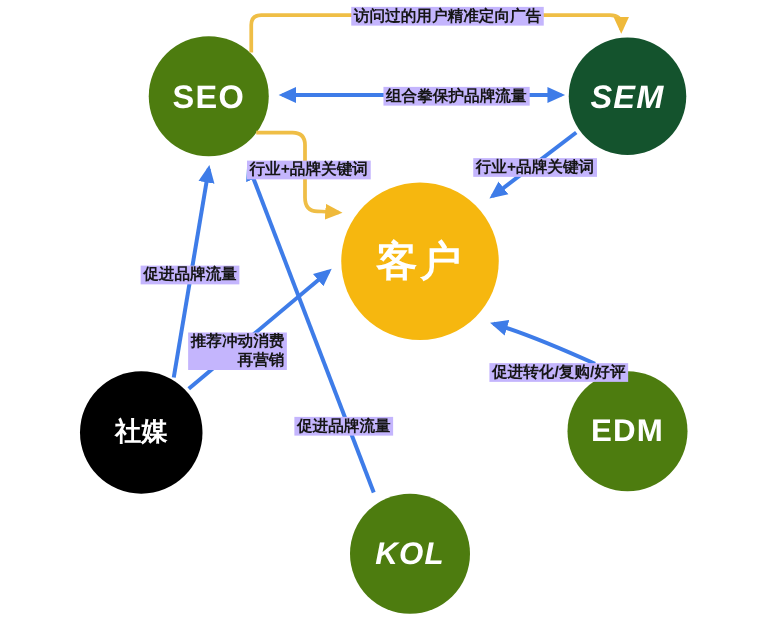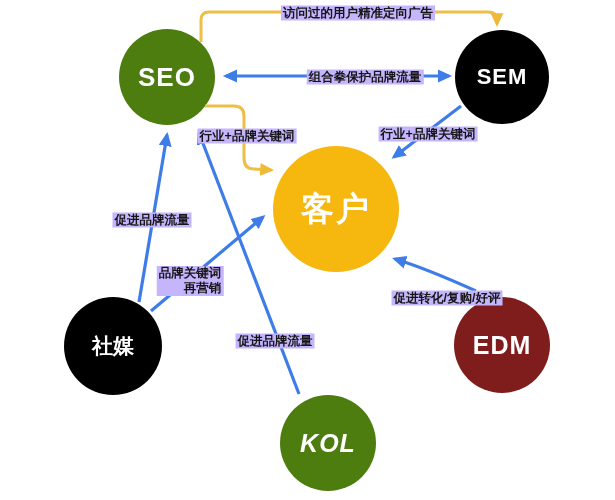--- a/index.html
+++ b/index.html
@@ -3,24 +3,24 @@
 <meta charset="utf-8">
 <style>
   html,body{margin:0;padding:0;}
   body{font-family:"Liberation Sans","DejaVu Sans",sans-serif;background:#e9e9e9;}
   .stage{position:relative;width:615px;height:500px;background:#ffffff;overflow:hidden;}
 
   
   .node{position:absolute;border-radius:50%;display:flex;align-items:center;justify-content:center;
         color:#fff;font-weight:bold;text-align:center;z-index:1;}
   .node-seo      {left:119px;top:29px;  width:96px; height:96px; background:#4d7c0f;font-size:26px;letter-spacing:1px;}
-  .node-sem      {left:455px;top:30px;  width:94px; height:94px; background:#000000;font-size:22px;letter-spacing:1px;}
+  .node-sem      {left:455px;top:30px;  width:94px; height:94px; background:#14532d;font-size:26px;letter-spacing:1px;font-style:italic;}
   .node-customer {left:273px;top:146px; width:126px;height:126px;background:#F6B70F;font-size:33px;letter-spacing:2px;}
   .node-social   {left:64px; top:297px; width:98px; height:98px; background:#000000;font-size:21px;line-height:1.55;}
-  .node-edm      {left:454px;top:297px; width:96px; height:96px; background:#7f1d1d;font-size:25px;letter-spacing:1px;}
+  .node-edm      {left:454px;top:297px; width:96px; height:96px; background:#4d7c0f;font-size:25px;letter-spacing:1px;}
   .node-kol      {left:280px;top:395px; width:96px; height:96px; background:#4d7c0f;font-size:25px;letter-spacing:1px;font-style:italic;}
 
   
   svg.arrows{position:absolute;left:0;top:0;z-index:2;pointer-events:none;}
   .yline{fill:none;stroke:#EFBE46;stroke-width:3;}
   .bline{fill:none;stroke:#3E7CE8;stroke-width:3.2;}
 
   
   .elabel{position:absolute;transform:translate(-50%,-50%);z-index:3;
           background:#c4b5fd;padding:0 2px;white-space:nowrap;
@@ -70,19 +70,19 @@
     <path class="bline" d="M 299,394 L 199,133" marker-end="url(#ab)"></path>
     <path class="bline" d="M 476,291 Q 425,268 395,259" marker-end="url(#ab)"></path>
   </svg>
 
   <div class="elabel" style="left:358px;top:13px;">访问过的用户精准定向广告</div>
   <div class="elabel" style="left:337px;top:77px;margin-left:28px;">组合拳保护品牌流量</div>
   <div class="elabel" style="left:247px;top:136px;">行业+品牌关键词</div>
   <div class="elabel" style="left:428px;top:134px;">行业+品牌关键词</div>
   <div class="elabel" style="left:152px;top:220px;">促进品牌流量</div>
   <div class="elabel" style="left:190px;top:281px;">
-    <div>品牌关键词</div>
+    <div>推荐冲动消费</div>
     <div>再营销</div>
   </div>
   <div class="elabel" style="left:275px;top:341px;">促进品牌流量</div>
   <div class="elabel" style="left:447px;top:279px;margin-top:19px;">促进转化/复购/好评</div>
 
 </div>
 
 </body></html>

